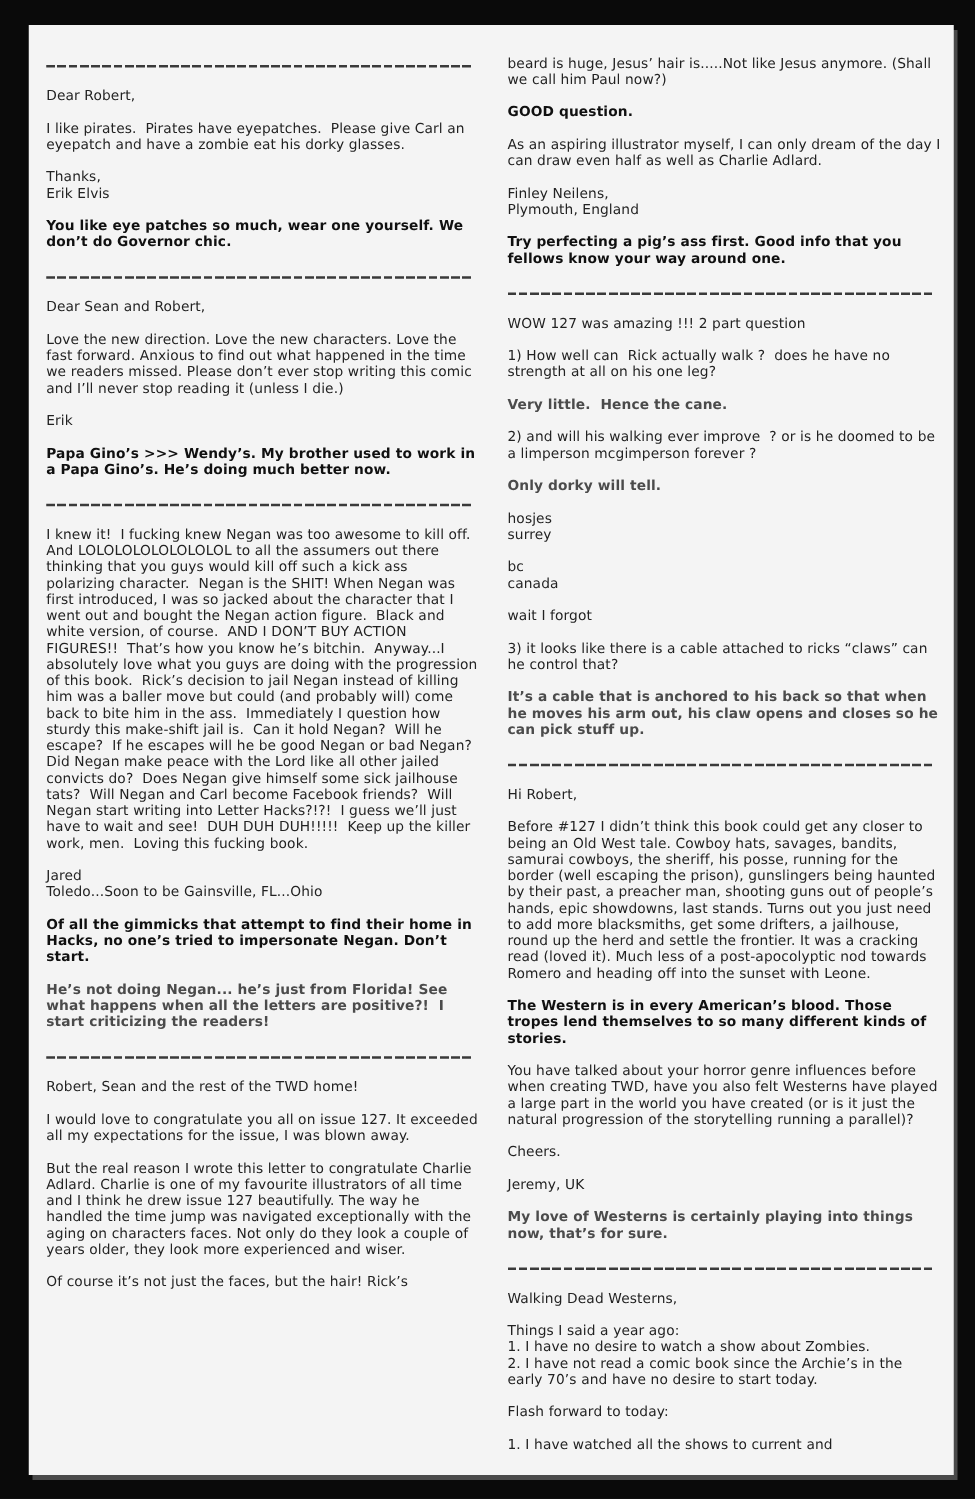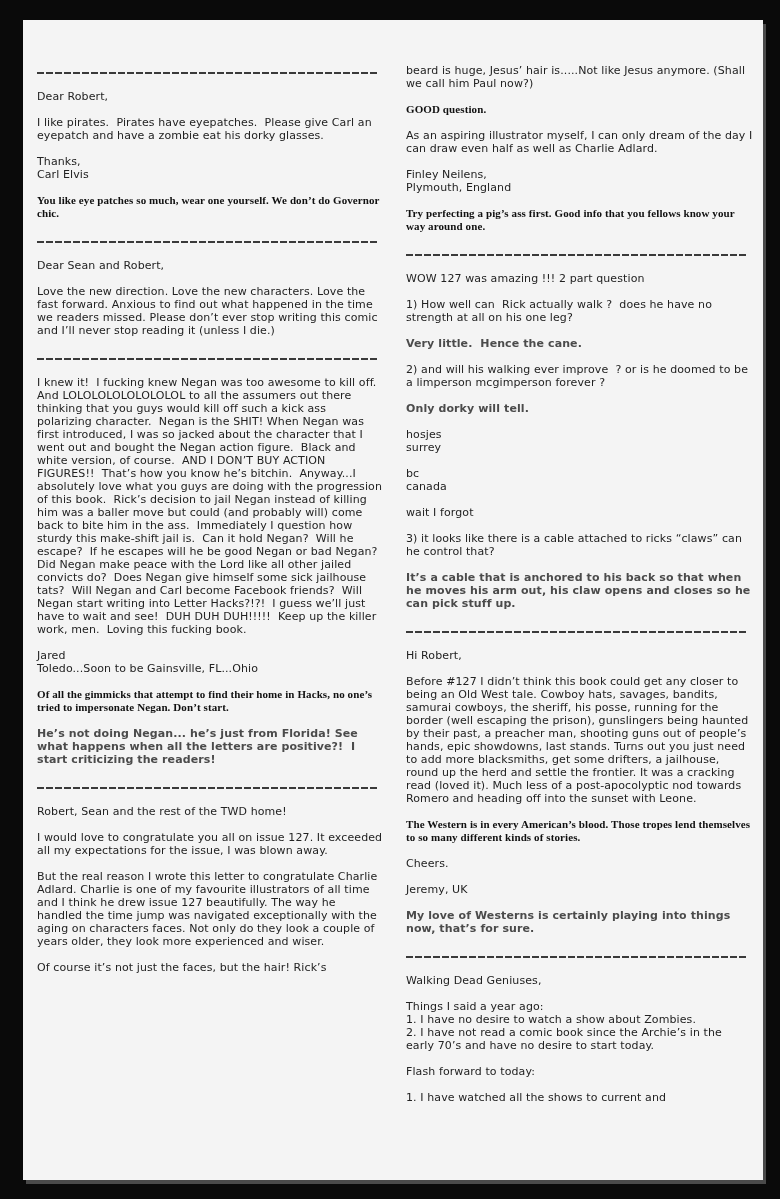--- a/index.html
+++ b/index.html
@@ -31,36 +31,34 @@
   }
   .columns {
     display: flex;
     gap: 22px;
     width: 100%;
     height: 100%;
   }
   .column {
     flex: 1 1 0;
     min-width: 0;
-    margin-top: 20px;
   }
   .block {
     font-size: 11px;
     line-height: 13px;
     letter-spacing: 0.1px;
     color: #222222;
     margin: 0 0 13px 0;
     white-space: pre-wrap;
     word-wrap: break-word;
   }
   .block.para { font-weight: normal; }
   .block.bold {
     font-weight: bold;
     color: #101010;
-    font-family: Liberation Serif, serif;
   }
   .block.bolditalic {
     font-weight: bold;
     color: #4b4b4b;
   }
   .block.divider {
     height: 13px;
     margin-bottom: 13px;
     background-image: repeating-linear-gradient(90deg, #3a3a3a 0px, #3a3a3a 7px, transparent 7px, transparent 9px);
     background-repeat: no-repeat;
@@ -72,25 +70,27 @@
 <body>
 
 <div class="stage">
   <div class="paper">
     <div class="columns">
       <div class="column">
           <div class="block divider"></div>
           <div class="block para">Dear Robert,</div>
           <div class="block para">I like pirates.  Pirates have eyepatches.  Please give Carl an eyepatch and have a zombie eat his dorky glasses.</div>
           <div class="block para">Thanks,
-Carl Elvis</div>
+Erik Elvis</div>
           <div class="block bold">You like eye patches so much, wear one yourself. We don’t do Governor chic.</div>
           <div class="block divider"></div>
           <div class="block para">Dear Sean and Robert,</div>
           <div class="block para">Love the new direction. Love the new characters. Love the fast forward. Anxious to find out what happened in the time we readers missed. Please don’t ever stop writing this comic and I’ll never stop reading it (unless I die.)</div>
+          <div class="block para">Erik</div>
+          <div class="block bold">Papa Gino’s &gt;&gt;&gt; Wendy’s. My brother used to work in a Papa Gino’s. He’s doing much better now.</div>
           <div class="block divider"></div>
           <div class="block para">I knew it!  I fucking knew Negan was too awesome to kill off.  And LOLOLOLOLOLOLOLOL to all the assumers out there thinking that you guys would kill off such a kick ass polarizing character.  Negan is the SHIT! When Negan was first introduced, I was so jacked about the character that I went out and bought the Negan action figure.  Black and white version, of course.  AND I DON’T BUY ACTION FIGURES!!  That’s how you know he’s bitchin.  Anyway...I absolutely love what you guys are doing with the progression of this book.  Rick’s decision to jail Negan instead of killing him was a baller move but could (and probably will) come back to bite him in the ass.  Immediately I question how sturdy this make-shift jail is.  Can it hold Negan?  Will he escape?  If he escapes will he be good Negan or bad Negan?  Did Negan make peace with the Lord like all other jailed convicts do?  Does Negan give himself some sick jailhouse tats?  Will Negan and Carl become Facebook friends?  Will Negan start writing into Letter Hacks?!?!  I guess we’ll just have to wait and see!  DUH DUH DUH!!!!!  Keep up the killer work, men.  Loving this fucking book.</div>
           <div class="block para">Jared
 Toledo...Soon to be Gainsville, FL...Ohio</div>
           <div class="block bold">Of all the gimmicks that attempt to find their home in Hacks, no one’s tried to impersonate Negan. Don’t start.</div>
           <div class="block bolditalic">He’s not doing Negan... he’s just from Florida! See what happens when all the letters are positive?!  I start criticizing the readers!</div>
           <div class="block divider"></div>
           <div class="block para">Robert, Sean and the rest of the TWD home!</div>
           <div class="block para">I would love to congratulate you all on issue 127. It exceeded all my expectations for the issue, I was blown away.</div>
           <div class="block para">But the real reason I wrote this letter to congratulate Charlie Adlard. Charlie is one of my favourite illustrators of all time and I think he drew issue 127 beautifully. The way he handled the time jump was navigated exceptionally with the aging on characters faces. Not only do they look a couple of years older, they look more experienced and wiser.</div>
@@ -113,25 +113,26 @@
 surrey</div>
           <div class="block para">bc
 canada</div>
           <div class="block para">wait I forgot</div>
           <div class="block para">3) it looks like there is a cable attached to ricks “claws” can he control that?</div>
           <div class="block bolditalic">It’s a cable that is anchored to his back so that when he moves his arm out, his claw opens and closes so he can pick stuff up.</div>
           <div class="block divider"></div>
           <div class="block para">Hi Robert,</div>
           <div class="block para">Before #127 I didn’t think this book could get any closer to being an Old West tale. Cowboy hats, savages, bandits, samurai cowboys, the sheriff, his posse, running for the border (well escaping the prison), gunslingers being haunted by their past, a preacher man, shooting guns out of people’s hands, epic showdowns, last stands. Turns out you just need to add more blacksmiths, get some drifters, a jailhouse, round up the herd and settle the frontier. It was a cracking read (loved it). Much less of a post-apocolyptic nod towards Romero and heading off into the sunset with Leone.</div>
           <div class="block bold">The Western is in every American’s blood. Those tropes lend themselves to so many different kinds of stories.</div>
+          <div class="block para">You have talked about your horror genre influences before when creating TWD, have you also felt Westerns have played a large part in the world you have created (or is it just the natural progression of the storytelling running a parallel)?</div>
           <div class="block para">Cheers.</div>
           <div class="block para">Jeremy, UK</div>
           <div class="block bolditalic">My love of Westerns is certainly playing into things now, that’s for sure.</div>
           <div class="block divider"></div>
-          <div class="block para">Walking Dead Geniuses,</div>
+          <div class="block para">Walking Dead Westerns,</div>
           <div class="block para">Things I said a year ago:
 1. I have no desire to watch a show about Zombies.
 2. I have not read a comic book since the Archie’s in the early 70’s and have no desire to start today.</div>
           <div class="block para">Flash forward to today:</div>
           <div class="block para">1. I have watched all the shows to current and</div>
         </div>
     </div>
   </div>
 </div>
 

